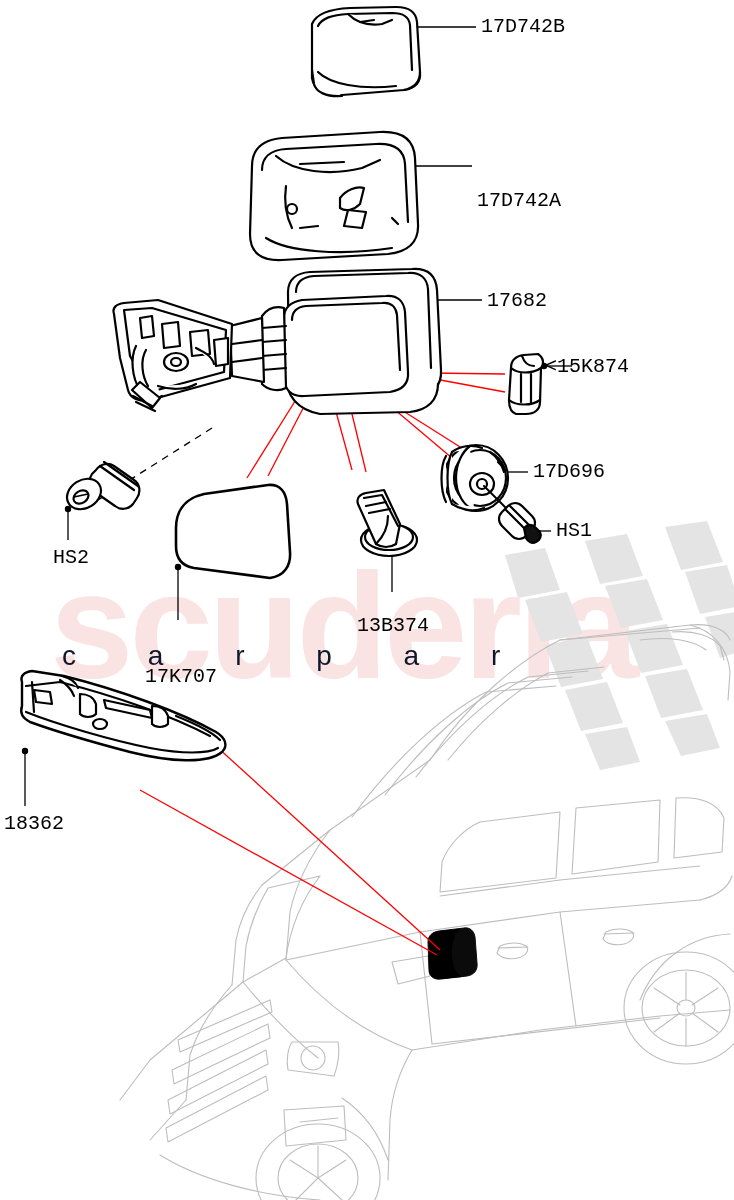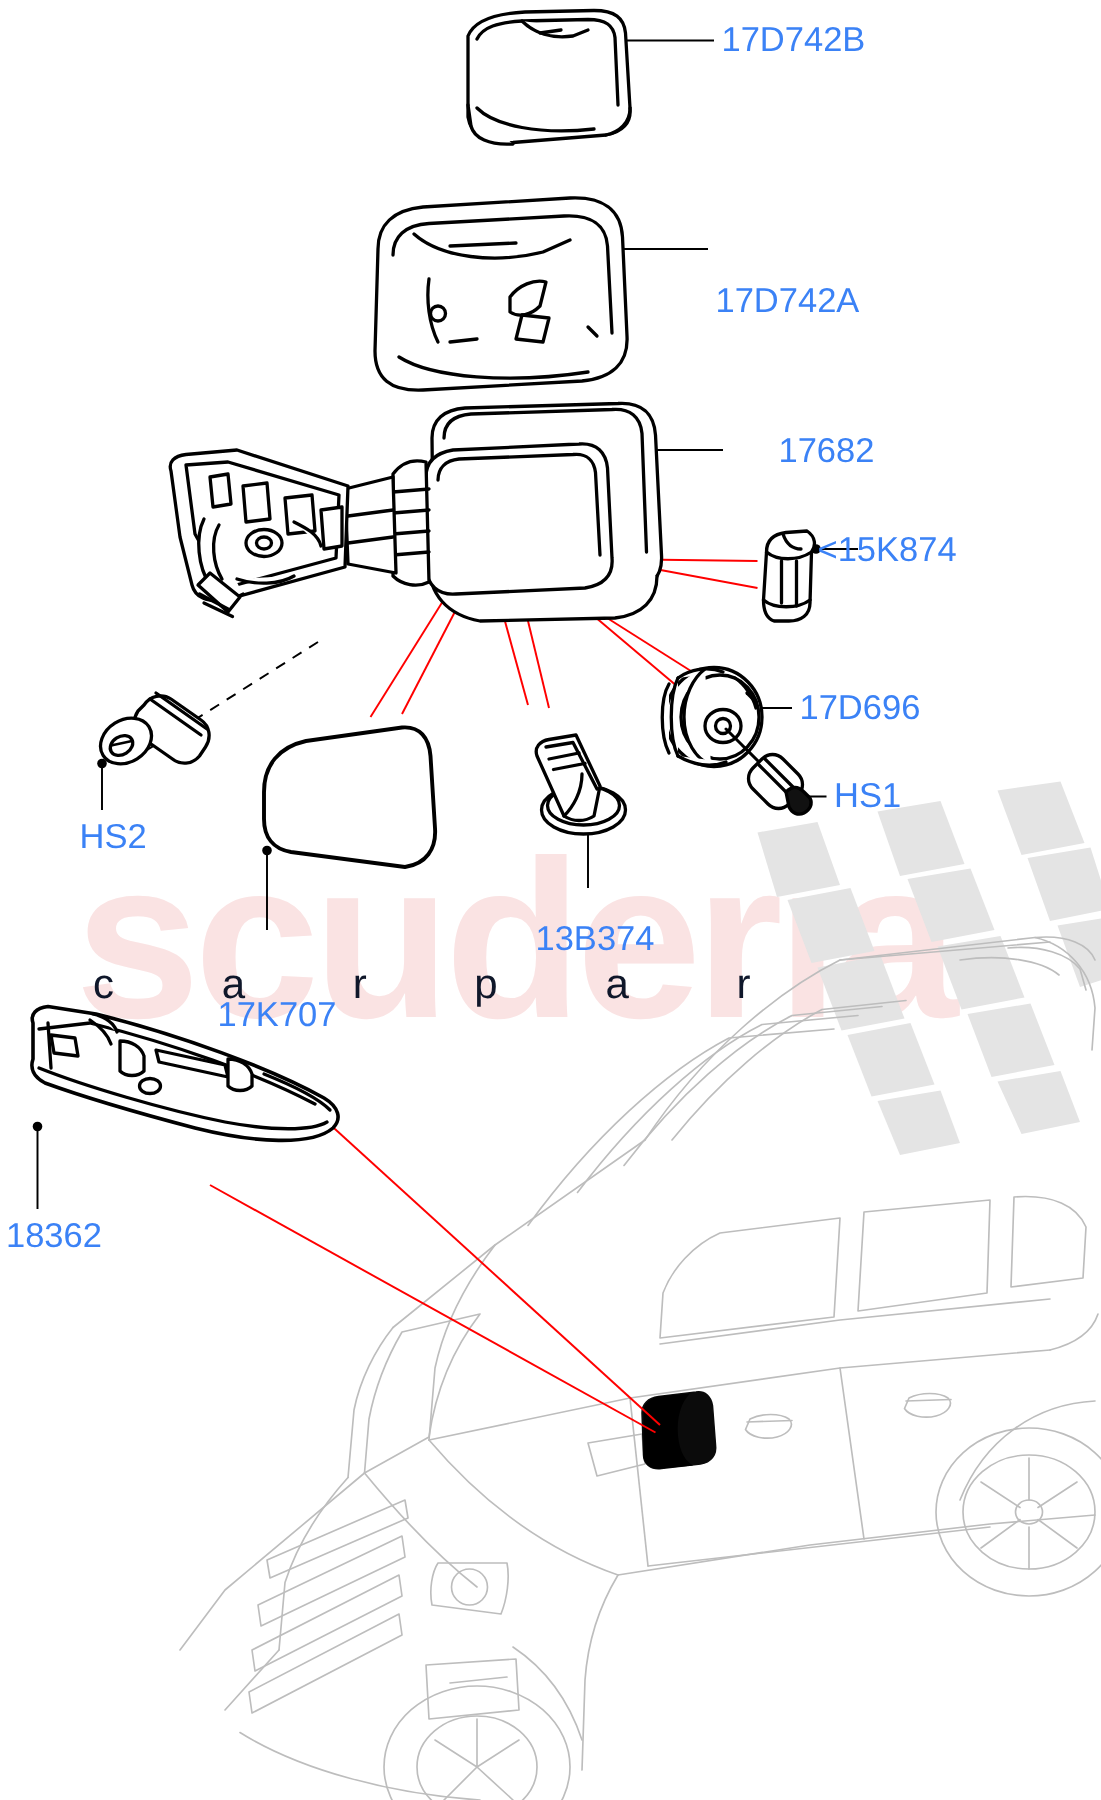--- a/index.html
+++ b/index.html
@@ -1,20 +1,20 @@
 <!DOCTYPE html>
 <html><head>
 <meta charset="utf-8">
 <style>
   html,body{margin:0;padding:0;background:#ffffff;}
   body{width:734px;height:1200px;overflow:hidden;font-family:"Liberation Sans",sans-serif;}
   #stage{position:relative;width:734px;height:1200px;background:#fff;}
   #stage svg.layer{position:absolute;left:0;top:0;width:734px;height:1200px;}
-  .lbl{position:absolute;color:#3b82f6;font-family:Liberation Sans, sans-serif;
-       font-size:23px;letter-spacing:0px;white-space:nowrap;line-height:19px;}
+  .lbl{position:absolute;color:#000000;font-family:Liberation Mono, monospace;
+       font-size:20px;letter-spacing:0px;white-space:nowrap;line-height:19px;}
   .wm-main{position:absolute;font-family:"Liberation Sans",sans-serif;
       font-size:150px;font-weight:bold;color:#fae3e3;letter-spacing:-4px;
       white-space:nowrap;user-select:none;}
   .wm-sub{position:absolute;font-family:"Liberation Sans",sans-serif;
       font-size:28px;color:#0f172a;letter-spacing:32px;white-space:nowrap;user-select:none;}
 </style>
 </head>
 <body>
 
 <div id="stage">
@@ -308,21 +308,21 @@
         <path d="M152,706 C160,706 166,710 168,716 L168,724 C164,728 156,728 152,724 Z"></path>
         <path d="M62,676 C70,678 76,682 78,688"></path>
         <path d="M176,716 C196,724 212,732 220,740"></path>
       </g>
 
     </g>
   </svg>
 
   <div class="lbl" style="left:481px;top:17px;">17D742B</div>
   <div class="lbl" style="left:477px;top:158px;margin-top:33px;">17D742A</div>
-  <div class="lbl" style="left:487px;top:291px;margin-left:32px;">17682</div>
+  <div class="lbl" style="left:487px;top:291px;">17682</div>
   <div class="lbl" style="left:545px;top:357px;">&lt;15K874</div>
   <div class="lbl" style="left:533px;top:462px;">17D696</div>
   <div class="lbl" style="left:556px;top:521px;text-align:center;">HS1</div>
   <div class="lbl" style="left:53px;top:548px;">HS2</div>
   <div class="lbl" style="left:145px;top:627px;margin-top:40px;">17K707</div>
   <div class="lbl" style="left:357px;top:616px;">13B374</div>
   <div class="lbl" style="left:4px;top:814px;">18362</div>
 
 </div>
 

